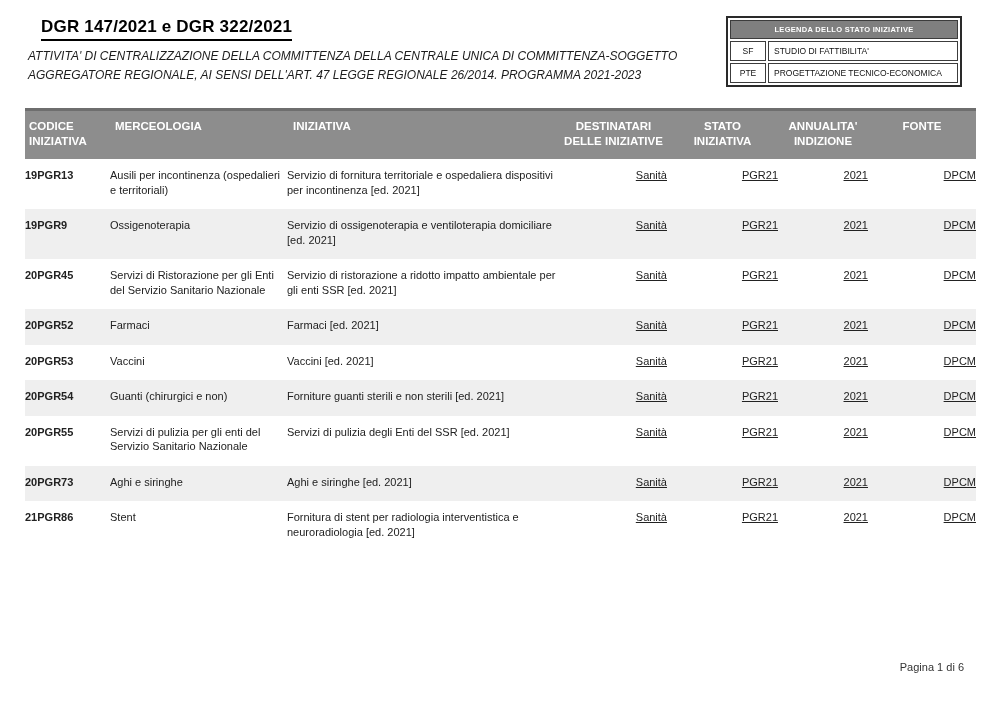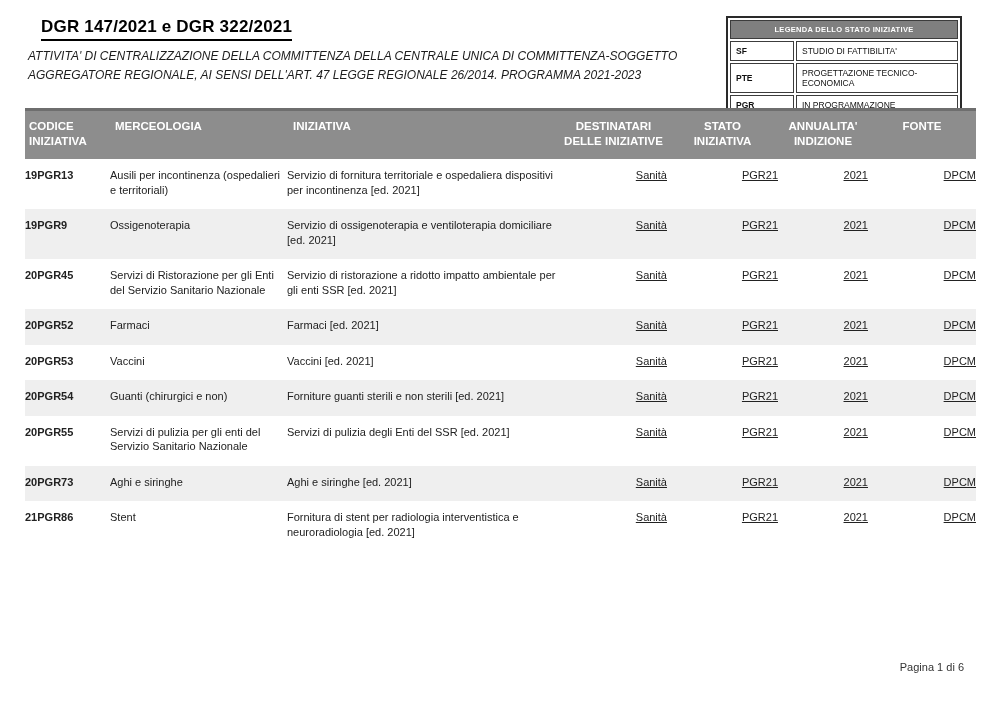--- a/index.html
+++ b/index.html
@@ -51,22 +51,23 @@
     border: 1px solid #3c3c3c;
   }
   .legend td {
     border: 1px solid #3c3c3c;
     font-size: 8.5px;
     padding: 4px 5px;
     color: #111;
     background: #ffffff;
   }
   .legend td.lg-code {
-    width: 64px;
-    font-weight: bold;
+    width: 36px;
+    text-align: center;
+    font-weight: normal;
   }
 
   
   .main-table {
     position: absolute; left: 25px; top: 108px;
     width: 951px;
     border-collapse: collapse;
     table-layout: fixed;
   }
   .main-table thead th {
@@ -119,24 +120,20 @@
     </thead>
     <tbody>
       <tr>
         <td class="lg-code">SF</td>
         <td>STUDIO DI FATTIBILITA'</td>
       </tr>
       <tr>
         <td class="lg-code">PTE</td>
         <td>PROGETTAZIONE TECNICO-ECONOMICA</td>
       </tr>
-      <tr>
-        <td class="lg-code">PGR</td>
-        <td>IN PROGRAMMAZIONE</td>
-      </tr>
     </tbody>
   </table>
 </div>
 
 <table class="main-table">
   <colgroup>
     <col style="width:85px">
       <col style="width:177px">
       <col style="width:273px">
     <col style="width:107px">

